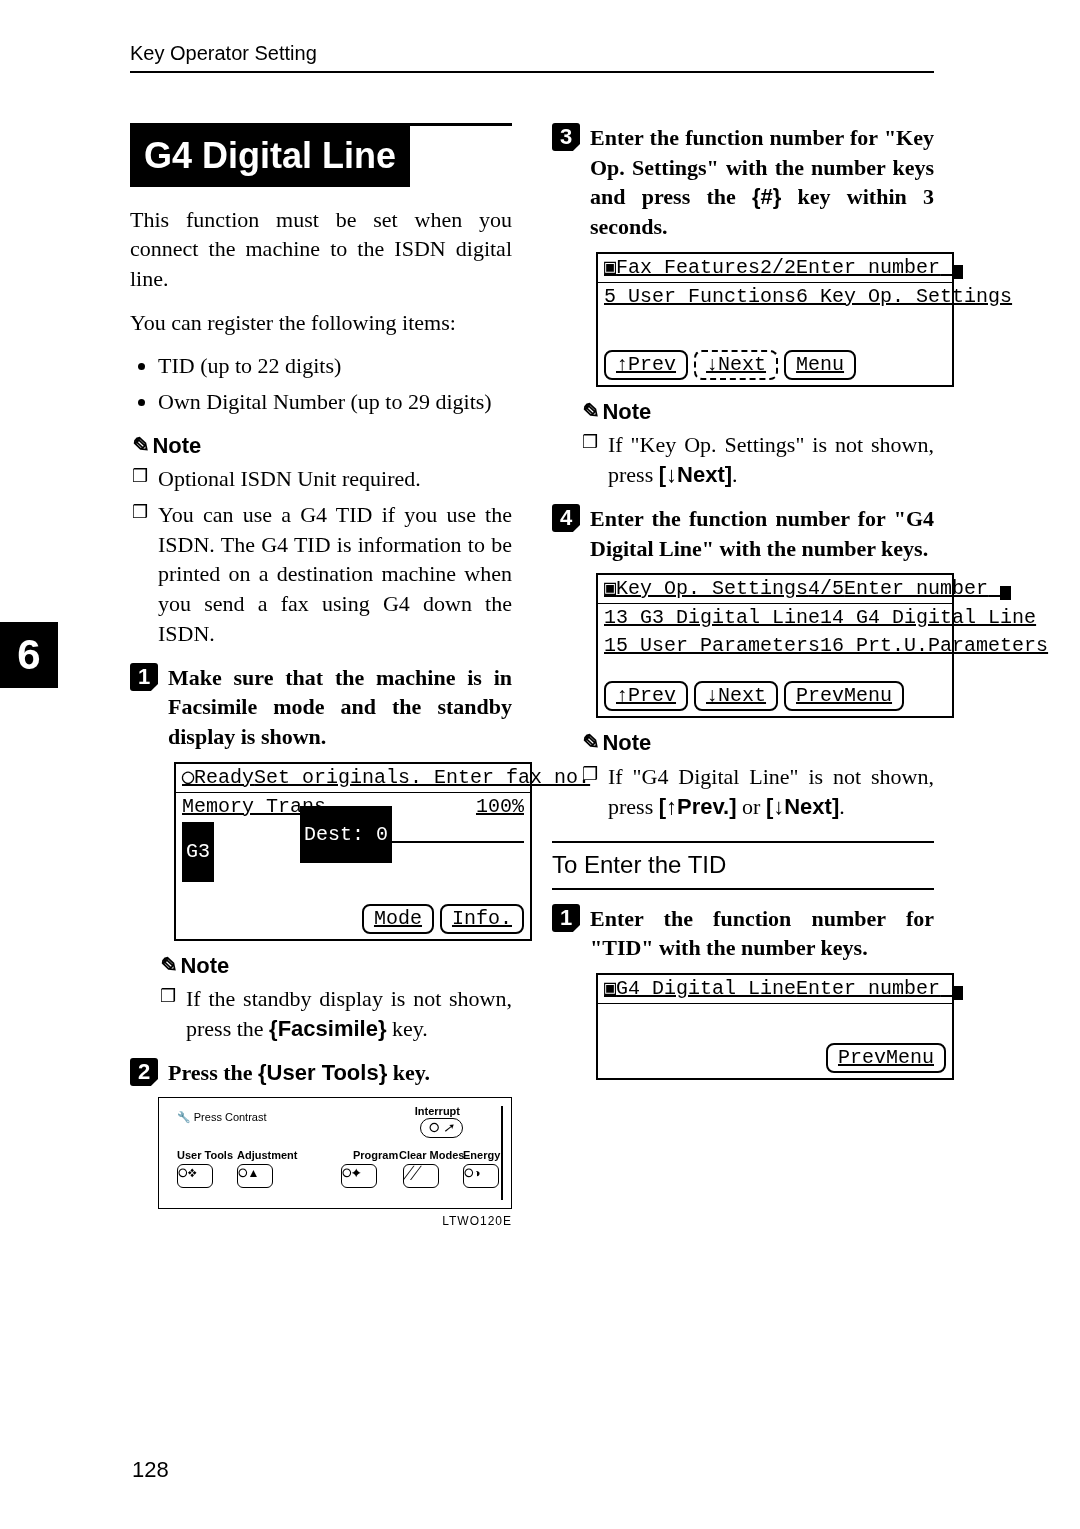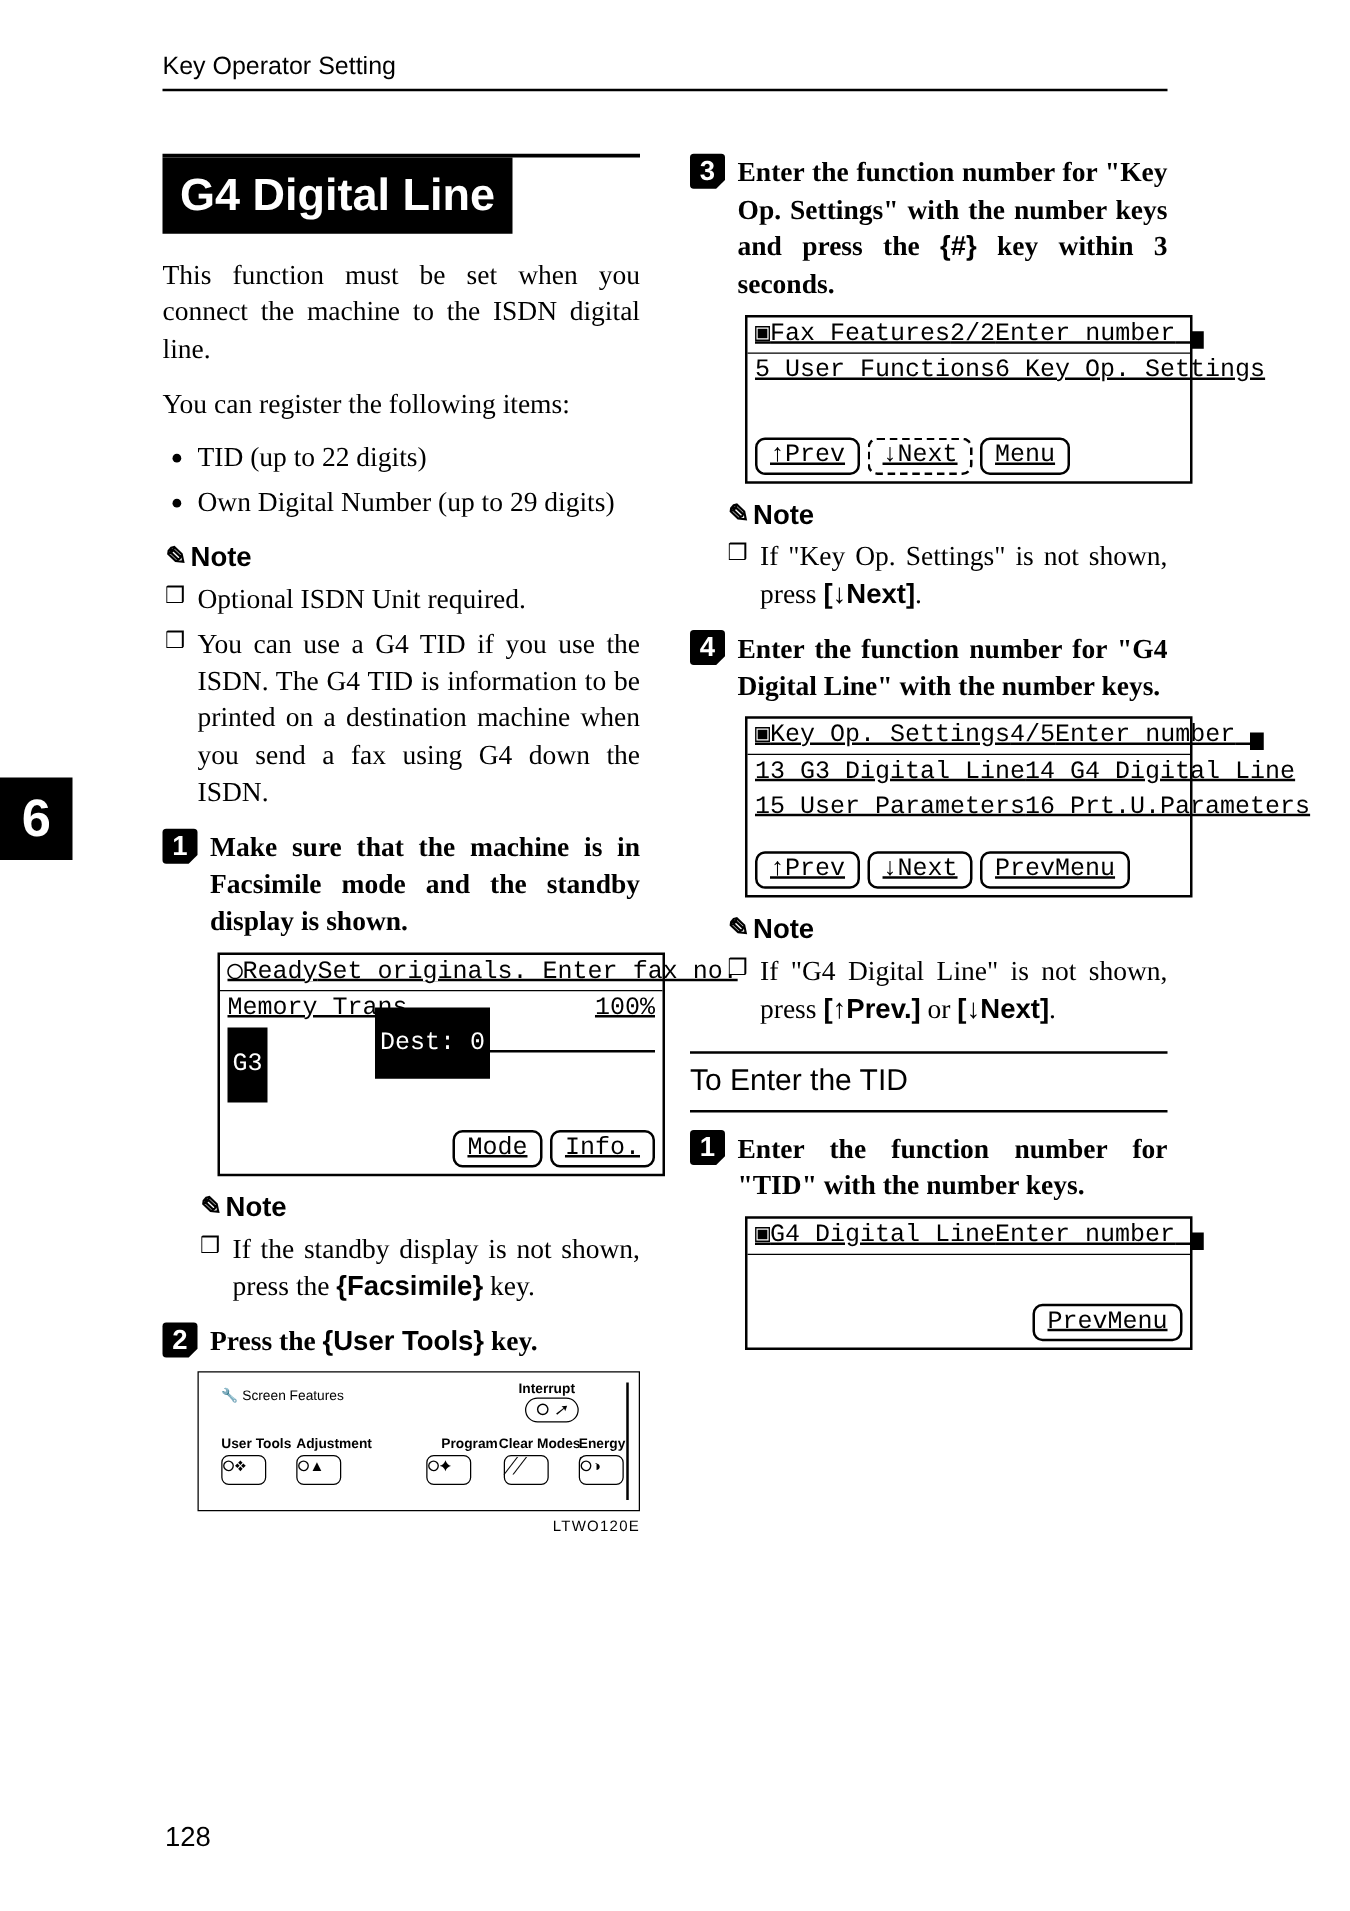--- a/index.html
+++ b/index.html
@@ -342,21 +342,21 @@
 
       <div class="step">
         <div class="step-num">2</div>
         <div class="step-text">
           <span>Press the </span><span class="bracket-key">{User Tools}</span><span> key.</span>
         </div>
       </div>
 
       <div class="panel-fig">
         <div class="panel-inner"></div>
-        <span class="mini-label" style="left:18px; top:12px;">🔧 <span>Screen Features</span></span>
+        <span class="mini-label" style="left:18px; top:12px;">🔧 <span>Press Contrast</span></span>
         <span class="mini-label" style="right:51px; top:6px; font-weight:bold">Interrupt</span>
         <span style="position:absolute; right:48px; top:20px; border:1px solid #000; border-radius:10px; padding:0 8px; font-size:13px;">⭘ <span style="font-style:italic">➚</span></span>
 
         <span class="mini-label" style="left:18px; top:50px; font-weight:bold">User Tools</span>
         <span class="mini-label" style="left:78px; top:50px; font-weight:bold">Adjustment</span>
         <span class="mini-label" style="left:194px; top:50px; font-weight:bold">Program</span>
         <span class="mini-label" style="left:240px; top:50px; font-weight:bold">Clear Modes</span>
         <span class="mini-label" style="left:304px; top:50px; font-weight:bold">Energy Saver</span>
 
         <span class="mini-btn" style="left:18px; top:66px;">⭘❖</span>

